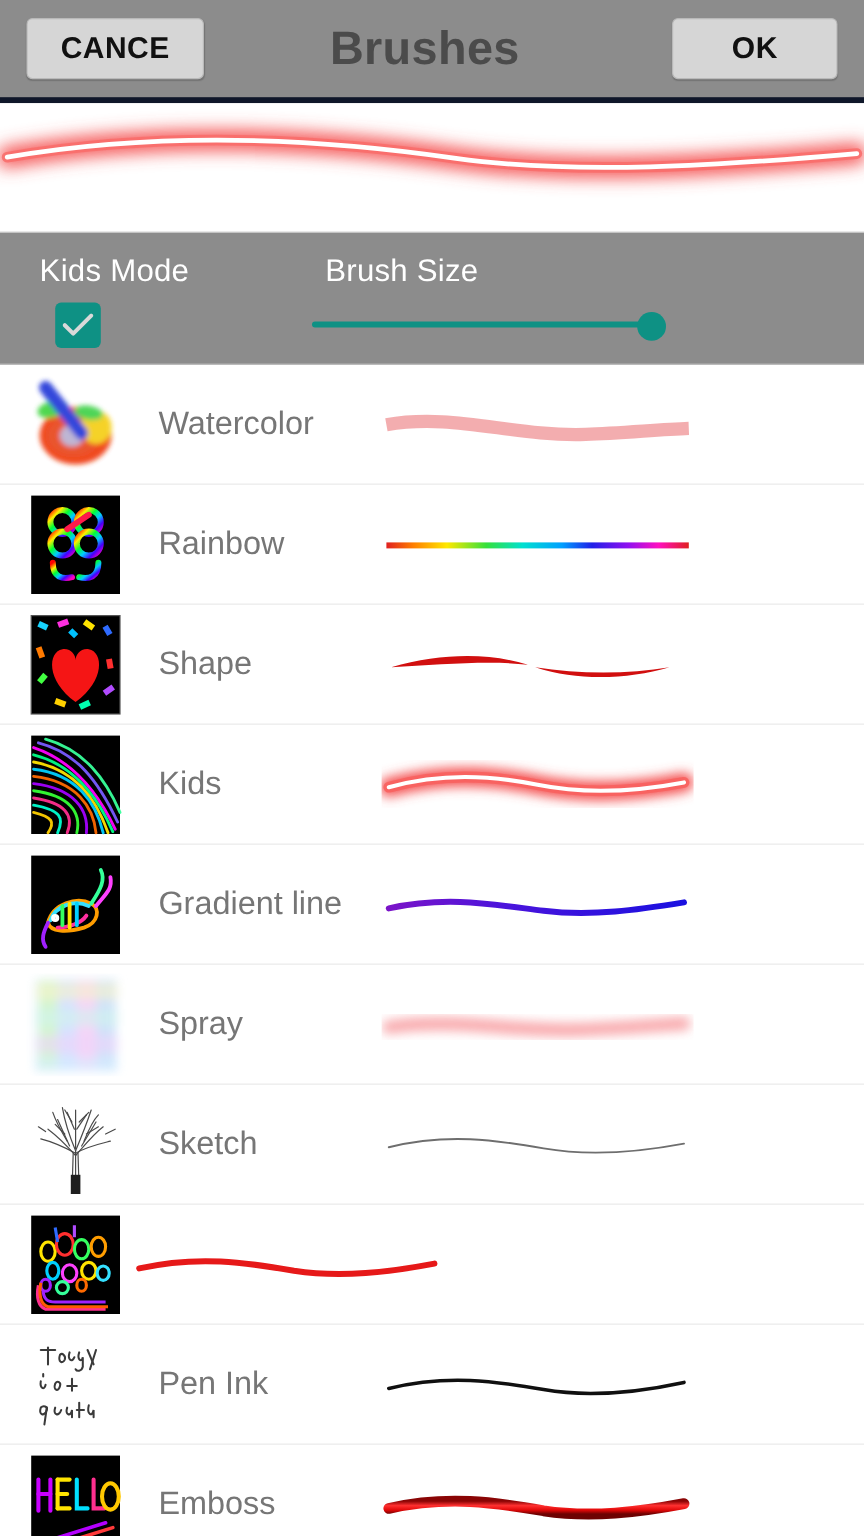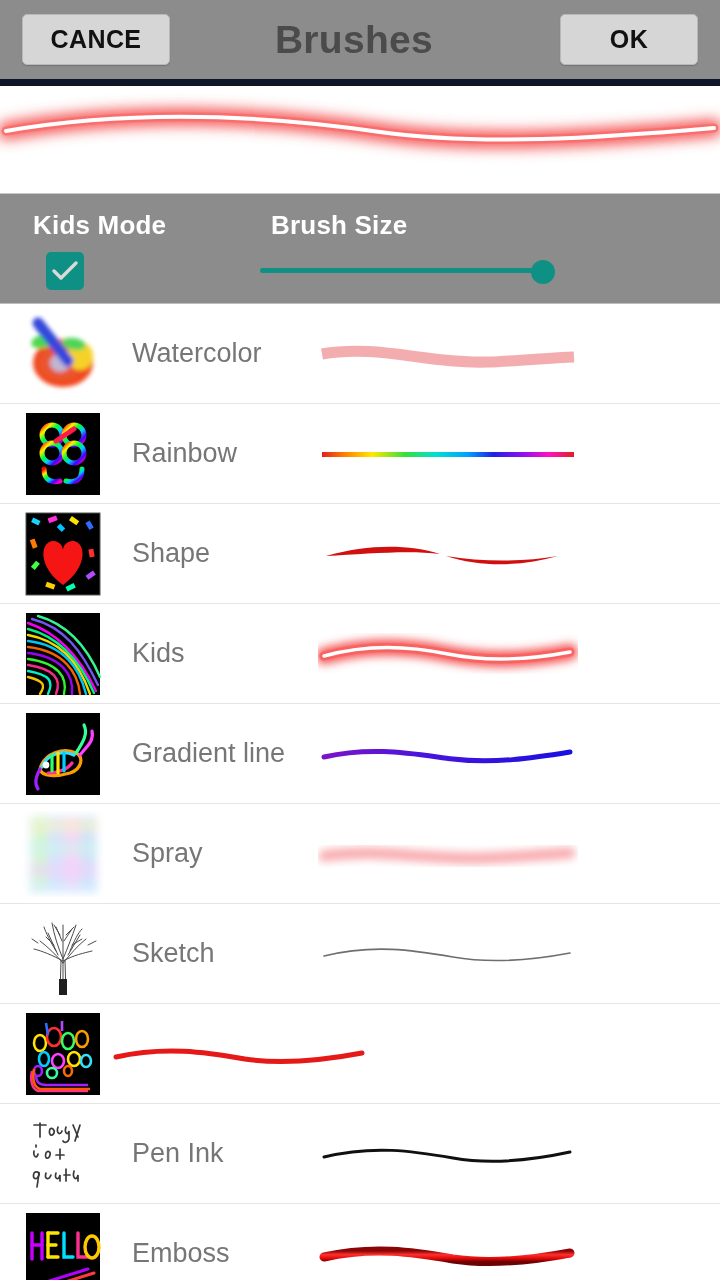--- a/index.html
+++ b/index.html
@@ -14,21 +14,21 @@
   
   .header {
     height:86px;
     background:#8c8c8c;
     display:flex;
     align-items:center;
     justify-content:space-between;
     padding:0 22px;
     position:relative;
     flex:0 0 auto;
-    border-bottom:7px solid #0f172a;
+    border-bottom:5px solid #0f172a;
   }
   .hbtn {
     background:#d6d6d6;
     border:1px solid #b9b9b9;
     border-radius:5px;
     color:#111;
     font-size:25px;
     font-weight:bold;
     letter-spacing:.4px;
     padding:12px 20px;
@@ -67,21 +67,21 @@
     height:110px;
     background:#8c8c8c;
     flex:0 0 auto;
     position:relative;
     border-bottom:1px solid #bdbdbd;
   }
   .ctl-label {
     position:absolute;
     color:#ffffff;
     font-size:26px;
-    font-weight:bold;
+    font-weight:normal;
     letter-spacing:.2px;
   }
   #kids-label { left:33px; top:16px; }
   #size-label { left:229px; top:16px;margin-left:42px; }
 
   .checkbox {
     position:absolute;
     left:46px; top:58px;
     width:38px; height:38px;
     background:#0e9184;

